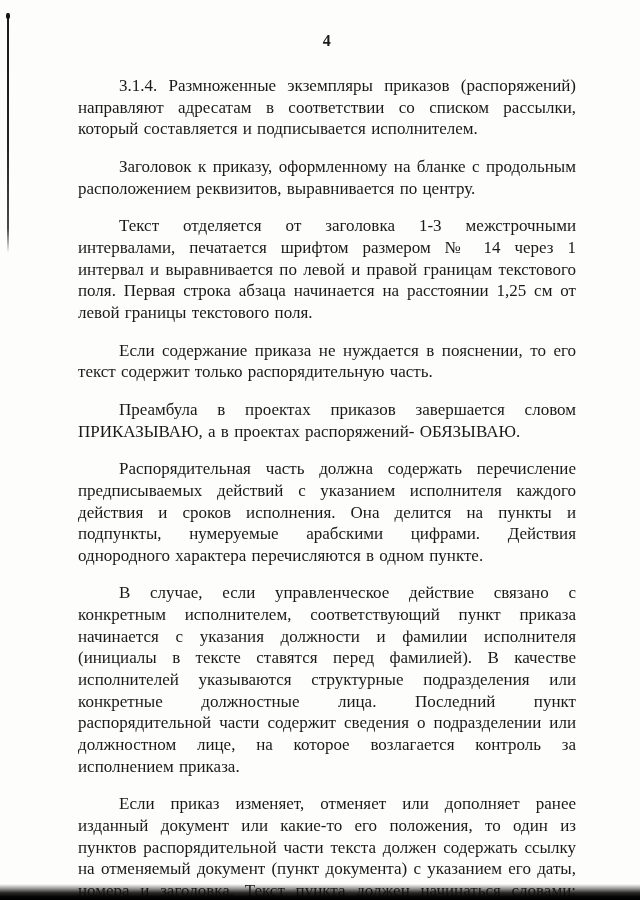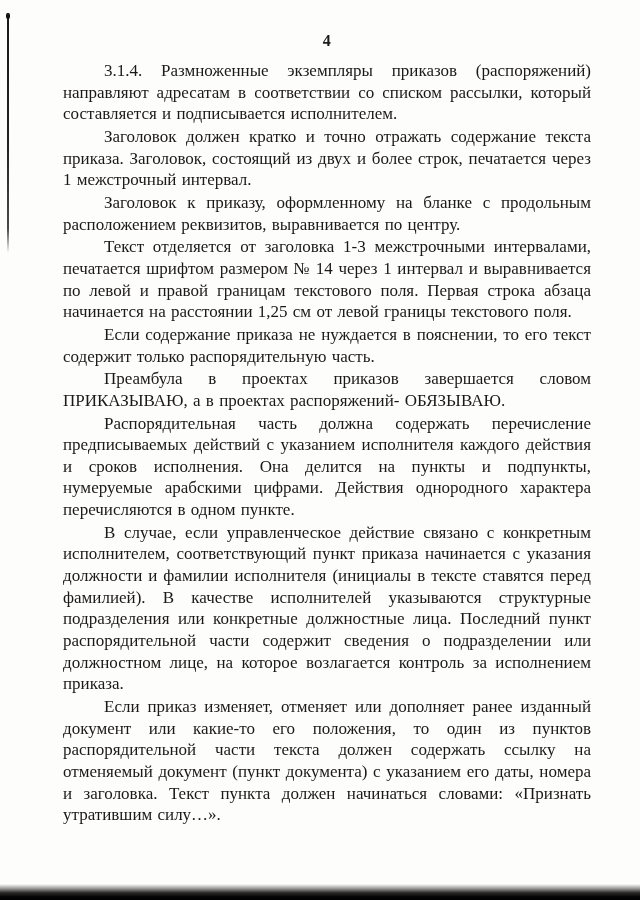--- a/index.html
+++ b/index.html
@@ -31,21 +31,21 @@
     position: absolute;
     top: 59px;
     left: 62px;
     width: 530px;
     text-align: justify;
     font-size: 17px;
     line-height: 21.65px;
     color: #1b1917;
   }
   .doc-body p {
-    margin: 1px;
+    margin: 16px;
     padding: 0;
     text-indent: 41px;
     word-spacing: 1px;
   }
   
   .scan-line-left {
     position: absolute;
     left: 7px;
     top: 13px;
     width: 2px;
@@ -80,21 +80,20 @@
 </style>
 </head>
 <body>
 
 <div class="page">
 
   <div class="page-number">4</div>
 
   <div class="doc-body">
       <p>3.1.4. Размноженные экземпляры приказов (распоряжений) направляют адресатам в соответствии со списком рассылки, который составляется и подписывается исполнителем.</p>
-      <p>Заголовок должен кратко и точно отражать содержание текста приказа. Заголовок, состоящий из двух и более строк, печатается через 1 межстрочный интервал.</p>
       <p>Заголовок к приказу, оформленному на бланке с продольным расположением реквизитов, выравнивается по центру.</p>
       <p>Текст отделяется от заголовка 1-3 межстрочными интервалами, печатается шрифтом размером № 14 через 1 интервал и выравнивается по левой и правой границам текстового поля. Первая строка абзаца начинается на расстоянии 1,25 см от левой границы текстового поля.</p>
       <p>Если содержание приказа не нуждается в пояснении, то его текст содержит только распорядительную часть.</p>
       <p>Преамбула в проектах приказов завершается словом  ПРИКАЗЫВАЮ, а в проектах распоряжений- ОБЯЗЫВАЮ.</p>
       <p>Распорядительная часть должна содержать перечисление предписываемых действий с указанием исполнителя каждого действия и сроков исполнения. Она делится на пункты и подпункты, нумеруемые арабскими цифрами. Действия однородного характера перечисляются в одном пункте.</p>
       <p>В случае, если управленческое действие связано с конкретным исполнителем, соответствующий пункт приказа начинается с указания должности и фамилии исполнителя (инициалы в тексте ставятся перед фамилией). В качестве исполнителей указываются структурные подразделения или конкретные должностные лица. Последний пункт распорядительной части содержит сведения о подразделении или должностном лице, на которое возлагается контроль за исполнением приказа.</p>
       <p>Если приказ изменяет, отменяет или дополняет ранее изданный документ или какие-то его положения, то один из пунктов распорядительной части текста должен содержать ссылку на отменяемый документ (пункт документа) с указанием его даты, номера и заголовка. Текст пункта должен начинаться словами: «Признать  утратившим силу…».</p>
     </div>
 
   <div class="scan-line-left"></div>

